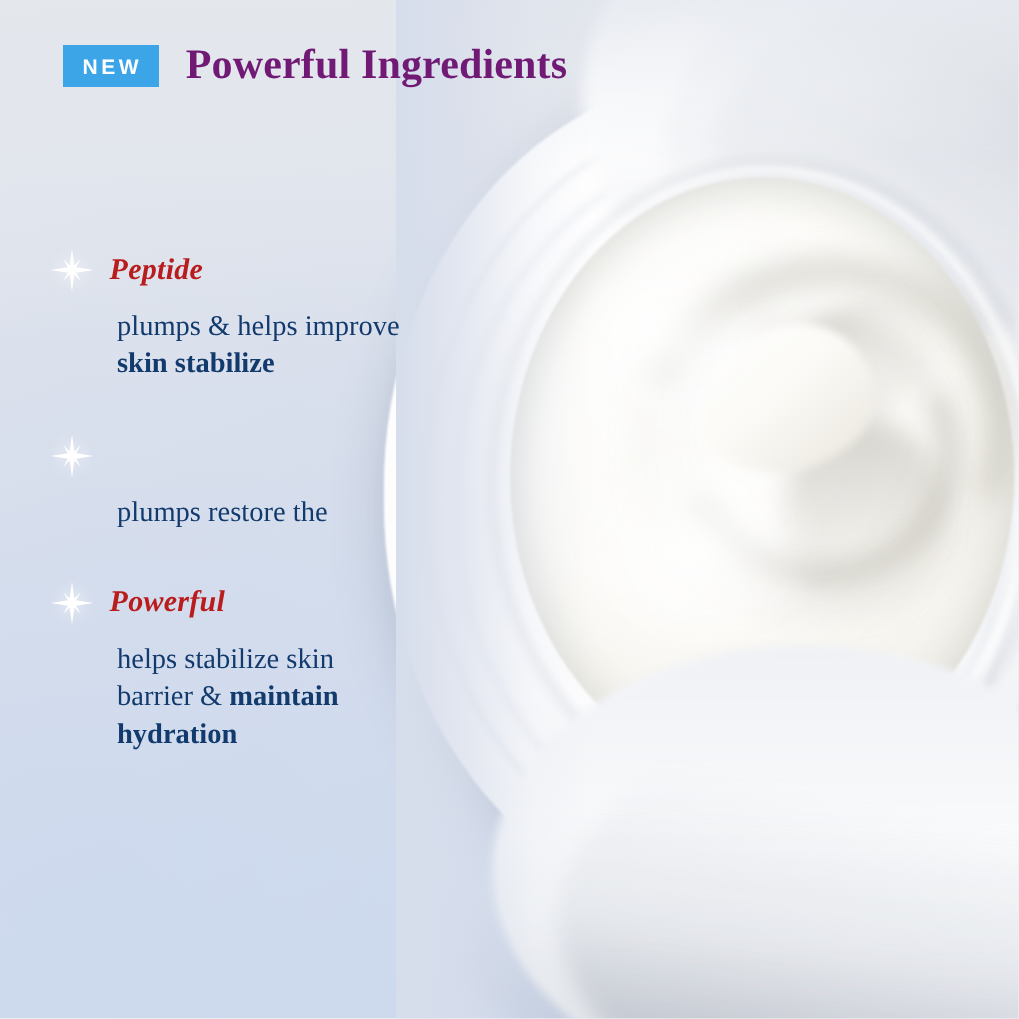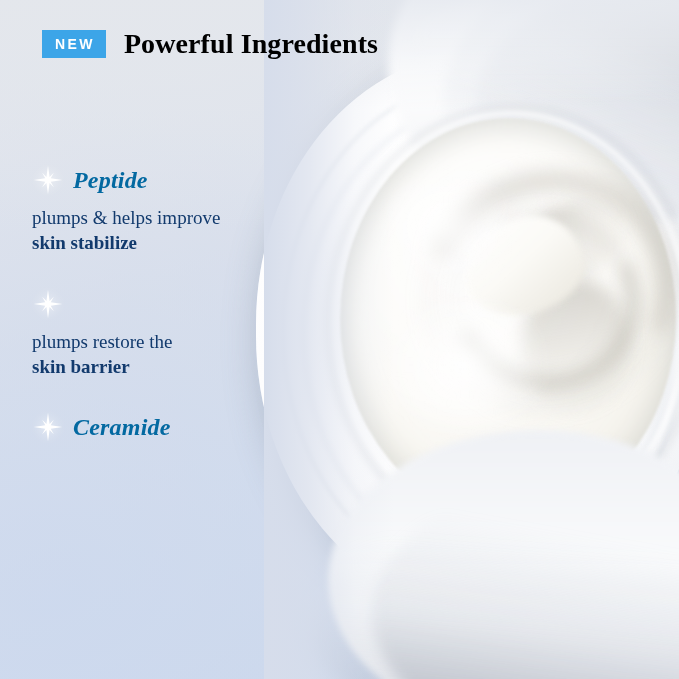--- a/index.html
+++ b/index.html
@@ -246,21 +246,21 @@
     background: #3ca5e8;
     color: #ffffff;
     font-family: "Liberation Sans", sans-serif;
     font-size: 14px;
     font-weight: 700;
     letter-spacing: 2.4px;
     padding: 7px 11px 7px 13px;
     line-height: 1;
   }
   .page-title {
-    color: #000000;
+    color: #701a75;
     font-size: 28px;
     font-weight: 700;
     letter-spacing: 0.1px;
     white-space: nowrap;
   }
 
   .ingredients {
     position: absolute;
     left: 0;
     top: 158px;
@@ -278,30 +278,30 @@
     height: 44px;
   }
   .sparkle-icon {
     width: 30px;
     height: 30px;
     flex: 0 0 30px;
     position: relative;
     filter: drop-shadow(0 0 6px rgba(255,255,255,0.75));
   }
   .ing-name {
-    color: #0369a1;
-    font-size: 24px;
+    color: #b91c1c;
+    font-size: 20px;
     font-weight: 700;
     font-style: italic;
     letter-spacing: 0.2px;
     white-space: nowrap;
   }
   .ing-desc {
     margin-top: 3px;
-    padding-left: 32px;
+    padding-left: 78px;
     color: #123a6d;
     font-size: 19px;
     line-height: 1.33;
     max-width: 258px;
   }
   .ing-desc b { font-weight: 700; }
   .ing-desc .reg { font-weight: 400; }
 </style>
 </head>
 <body>
@@ -365,30 +365,34 @@
       <div class="ingredient">
         <div class="ing-head">
           <span class="sparkle-icon">
             <svg viewBox="0 0 40 40" width="30" height="30" aria-hidden="true">
               <path d="M20 1 L22.1 16.0 L27.8 10.3 L23.6 17.6 L39 20 L23.6 22.4 L27.8 29.7 L22.1 24.0 L20 39 L17.9 24.0 L12.2 29.7 L16.4 22.4 L1 20 L16.4 17.6 L12.2 10.3 L17.9 16.0 Z" fill="#ffffff"></path>
             </svg>
           </span>
         </div>
         <div class="ing-desc">
           <span class="reg">plumps restore the</span><br>
-          <b>skin barrier</b>
         </div>
       </div>
 
       <div class="ingredient">
         <div class="ing-head">
           <span class="sparkle-icon">
             <svg viewBox="0 0 40 40" width="30" height="30" aria-hidden="true">
               <path d="M20 1 L22.1 16.0 L27.8 10.3 L23.6 17.6 L39 20 L23.6 22.4 L27.8 29.7 L22.1 24.0 L20 39 L17.9 24.0 L12.2 29.7 L16.4 22.4 L1 20 L16.4 17.6 L12.2 10.3 L17.9 16.0 Z" fill="#ffffff"></path>
             </svg>
           </span>
-          <span class="ing-name">Ceramide</span>
+          <span class="ing-name">Powerful</span>
+        </div>
+        <div class="ing-desc">
+          <span class="reg">helps stabilize skin</span><br>
+          <span class="reg">barrier &amp; </span><b>maintain</b><br>
+          <b>hydration</b>
         </div>
       </div>
 
     </div>
   </div>
 </div>
 
 </body></html>

